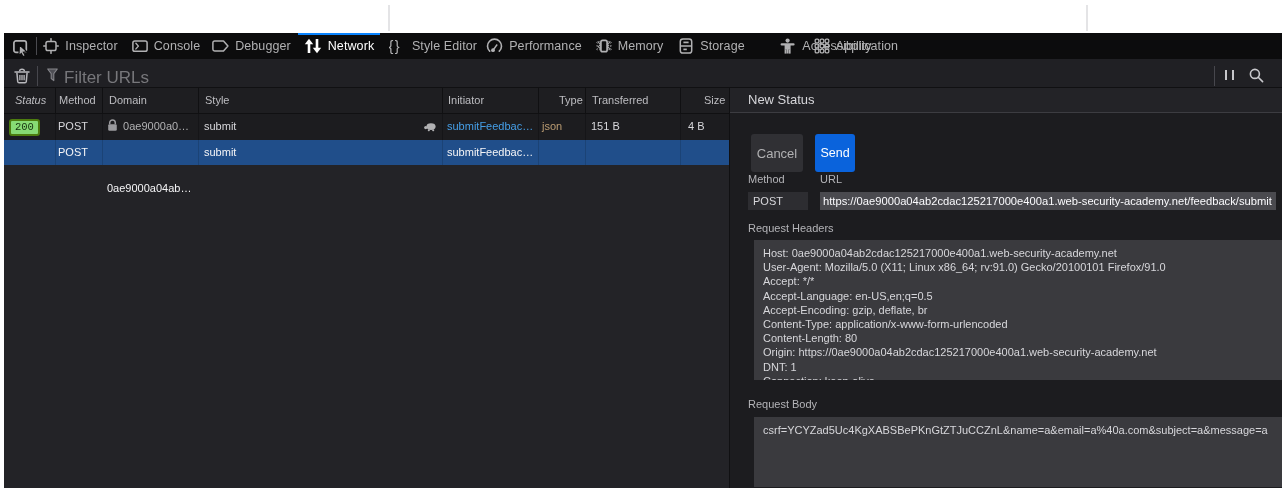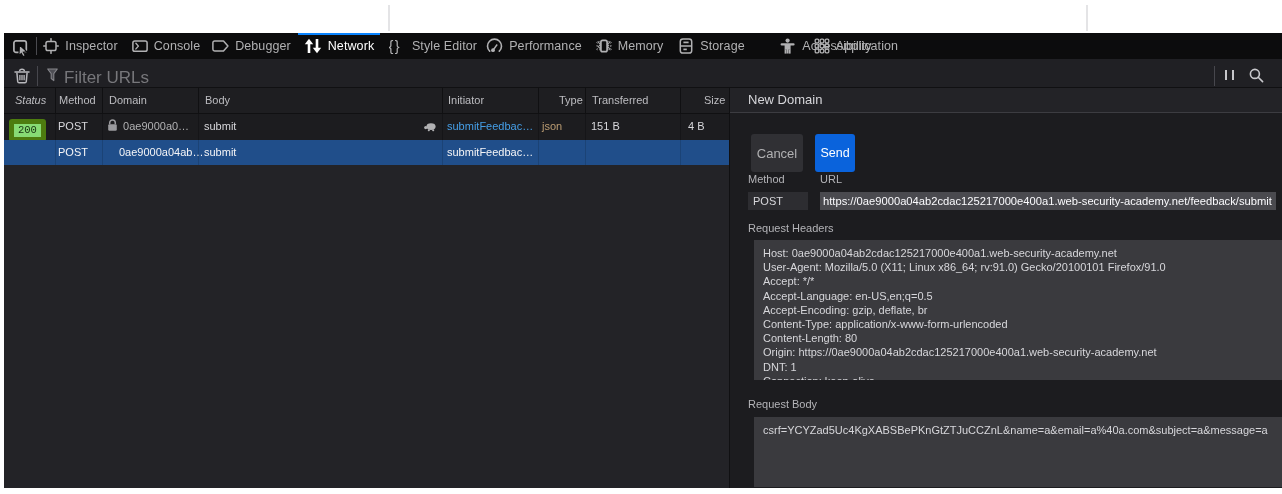--- a/index.html
+++ b/index.html
@@ -162,29 +162,29 @@
       <circle cx="5.9" cy="5.9" r="4.5"></circle>
       <path d="M9.2 9.2 L13.6 13.6" stroke-linecap="round"></path>
     </svg>
   </div>
 
   <div id="table">
     <div id="thead">
       <div class="hc" style="left:0;width:51px;border-left:none;padding-left:11px;font-style:italic;">Status</div>
       <div class="hc" style="left:51px;width:47px;padding-left:3px;">Method</div>
       <div class="hc" style="left:98px;width:96px;padding-left:6px;">Domain</div>
-      <div class="hc" style="left:194px;width:244px;padding-left:6px;">Body</div>
+      <div class="hc" style="left:194px;width:244px;padding-left:6px;">Style</div>
       <div class="hc" style="left:438px;width:96px;padding-left:5px;">Initiator</div>
       <div class="hc" style="left:534px;width:47px;padding-left:20px;">Type</div>
       <div class="hc" style="left:581px;width:95px;padding-left:6px;">Transferred</div>
       <div class="hc" style="left:676px;width:49px;padding-left:23px;">Size</div>
     </div>
     <div class="row" id="row1">
       <div class="rc" style="left:0;width:51px;padding-left:5px;padding-top:5px;line-height:normal;">
-        <span style="display:inline-block;background:#87db74;color:#15300e;border:5px solid #4d7c0f;border-radius:3px;font-family:'Liberation Mono',monospace;font-size:10.5px;line-height:12.5px;padding:0 4px;">200</span>
+        <span style="display:inline-block;background:#87db74;color:#15300e;border:2px solid #4d7c0f;border-radius:3px;font-family:'Liberation Mono',monospace;font-size:10.5px;line-height:12.5px;padding:0 4px;">200</span>
       </div>
       <div class="rc" style="left:51px;width:47px;padding-left:3px;">POST</div>
       <div class="rc" style="left:98px;width:96px;padding-left:5px;color:#b1b1b3;">
         <svg width="11" height="13" viewBox="0 0 11 13" style="vertical-align:-2px;">
           <path d="M2.7 5.2 V3.8 a2.8 2.8 0 0 1 5.6 0 V5.2" fill="none" stroke="#9a9a9e" stroke-width="1.5"></path>
           <rect x="1.2" y="5.2" width="8.6" height="6.6" rx="1.2" fill="#9a9a9e"></rect>
         </svg>
         <span style="margin-left:2px;text-align:center;">0ae9000a0…</span>
       </div>
       <div class="rc" style="left:194px;width:244px;padding-left:6px;">submit
@@ -204,36 +204,36 @@
         <i style="position:absolute;left:51px;top:0;width:1px;height:26px;background:rgba(0,0,0,0.22);"></i>
         <i style="position:absolute;left:98px;top:0;width:1px;height:26px;background:rgba(0,0,0,0.22);"></i>
         <i style="position:absolute;left:194px;top:0;width:1px;height:26px;background:rgba(0,0,0,0.22);"></i>
         <i style="position:absolute;left:438px;top:0;width:1px;height:26px;background:rgba(0,0,0,0.22);"></i>
         <i style="position:absolute;left:534px;top:0;width:1px;height:26px;background:rgba(0,0,0,0.22);"></i>
         <i style="position:absolute;left:581px;top:0;width:1px;height:26px;background:rgba(0,0,0,0.22);"></i>
         <i style="position:absolute;left:676px;top:0;width:1px;height:26px;background:rgba(0,0,0,0.22);"></i>
       </div>
     <div class="row" id="row2">
       <div class="rc" style="left:51px;width:47px;padding-left:3px;">POST</div>
-      <div class="rc" style="left:98px;width:96px;padding-left:17px;">0ae9000a04ab…</div>
+      <div class="rc" style="left:98px;width:96px;padding-left:5px;margin-top:36px;">0ae9000a04ab…</div>
       <div class="rc" style="left:194px;width:244px;padding-left:6px;">submit</div>
       <div class="rc" style="left:438px;width:96px;padding-left:5px;">submitFeedbac…</div>
       <i style="position:absolute;left:51px;top:0;width:1px;height:25px;background:rgba(0,0,0,0.14);"></i>
         <i style="position:absolute;left:98px;top:0;width:1px;height:25px;background:rgba(0,0,0,0.14);"></i>
         <i style="position:absolute;left:194px;top:0;width:1px;height:25px;background:rgba(0,0,0,0.14);"></i>
         <i style="position:absolute;left:438px;top:0;width:1px;height:25px;background:rgba(0,0,0,0.14);"></i>
         <i style="position:absolute;left:534px;top:0;width:1px;height:25px;background:rgba(0,0,0,0.14);"></i>
         <i style="position:absolute;left:581px;top:0;width:1px;height:25px;background:rgba(0,0,0,0.14);"></i>
         <i style="position:absolute;left:676px;top:0;width:1px;height:25px;background:rgba(0,0,0,0.14);"></i>
     </div>
   </div>
 
   <div id="panel">
     <div id="ptitle">
-        <span>New Domain</span>
+        <span>New Status</span>
       </div>
     <div class="btn" id="cancel">Cancel</div>
     <div class="btn" id="send">Send</div>
     <span class="lbl" style="left:18px;top:85px;">Method</span>
     <span class="lbl" style="left:90px;top:85px;">URL</span>
     <div class="field" id="fmethod">POST</div>
     <div class="field" id="furl">https://0ae9000a04ab2cdac125217000e400a1.web-security-academy.net/feedback/submit</div>
     <span class="lbl" style="left:18px;top:134px;">Request Headers</span>
     <div class="tarea" id="headers">Host: 0ae9000a04ab2cdac125217000e400a1.web-security-academy.net<br>User-Agent: Mozilla/5.0 (X11; Linux x86_64; rv:91.0) Gecko/20100101 Firefox/91.0<br>Accept: */*<br>Accept-Language: en-US,en;q=0.5<br>Accept-Encoding: gzip, deflate, br<br>Content-Type: application/x-www-form-urlencoded<br>Content-Length: 80<br>Origin: https://0ae9000a04ab2cdac125217000e400a1.web-security-academy.net<br>DNT: 1<br>Connection: keep-alive</div>
     <span class="lbl" style="left:18px;top:310px;">Request Body</span>

